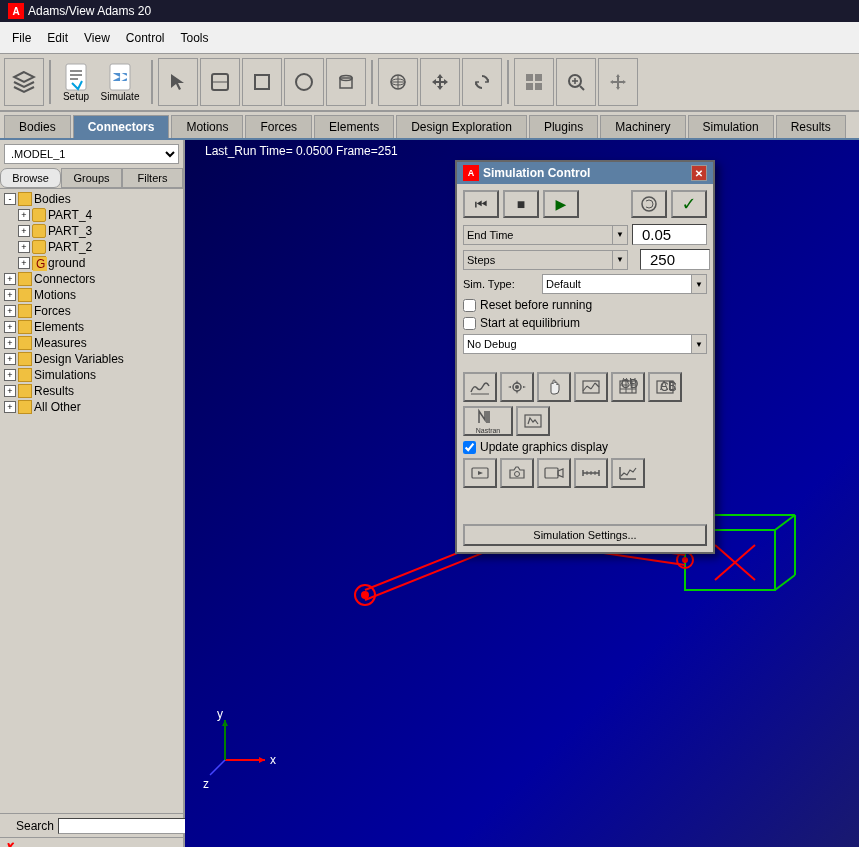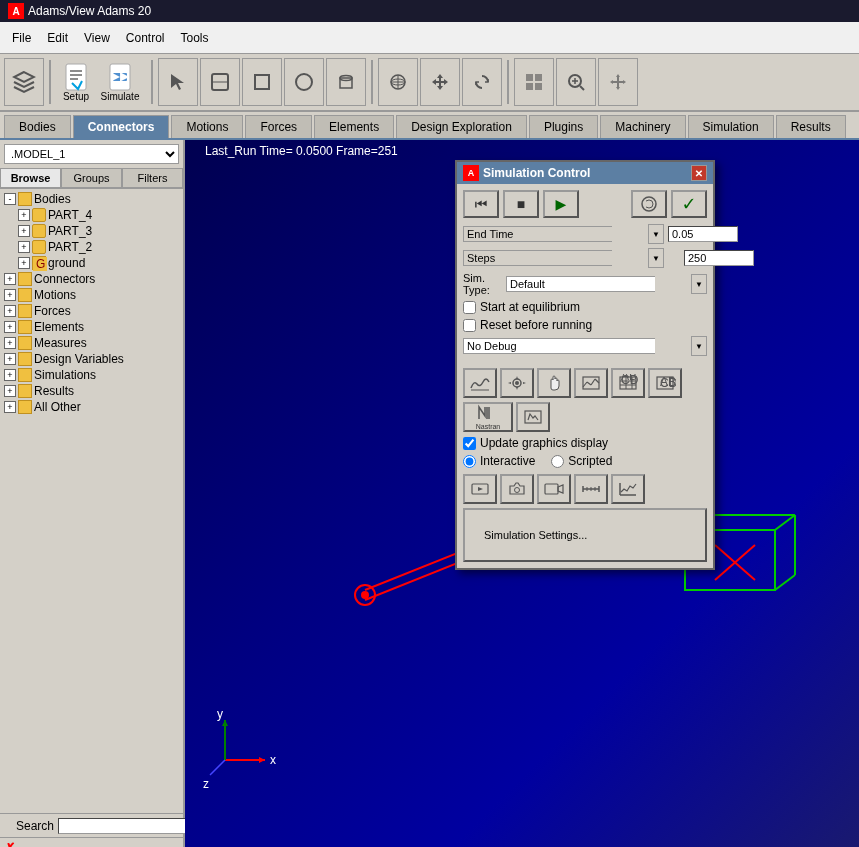--- a/index.html
+++ b/index.html
@@ -117,21 +117,21 @@
     }
     .panel-tab {
       flex: 1;
       text-align: center;
       padding: 3px 2px;
       border: 1px solid #999;
       cursor: pointer;
       font-size: 11px;
       background: #c8c5bd;
     }
-    .panel-tab.active { background: #e8e8e8; font-weight: bold; }
+    .panel-tab.active { background: #e8e8e8; font-weight: normal; border-radius: 7px; }
 
     #tree {
       flex: 1;
       overflow-y: auto;
       padding: 2px;
       background: #d4d0c8;
     }
     .tree-item {
       display: flex;
       align-items: center;
@@ -249,30 +249,28 @@
       display: flex;
       align-items: center;
       margin-bottom: 4px;
     }
     .form-label {
       width: 100px;
       font-size: 11px;
     }
     .form-input {
       flex: 1;
-      font-size: 11px;
-      padding: 1px 3px;
+      font-size: 15px;
+      padding: 1px 9px;
       border: 1px inset #999;
       background: white;
     }
     .form-dropdown {
       display: flex;
-      align-items: center;
       flex: 1;
-      gap: 36px;
     }
     .dropdown-input {
       flex: 1;
       font-size: 11px;
       padding: 1px 3px;
       border: 1px solid #999;
       border-right: none;
       background: white;
     }
     .dropdown-arrow {
@@ -319,28 +317,29 @@
       align-items: center;
       justify-content: center;
       cursor: pointer;
       font-size: 8px;
       color: #333;
     }
     .icon-grid-btn .icon-label { font-size: 7px; margin-top: 1px; }
 
     .sim-settings-btn {
       width: 100%;
-      padding: 19px;
+      padding: 3px;
       background: #d4d0c8;
       border: 2px solid #999;
       border-right-color: #555;
       border-bottom-color: #555;
       cursor: pointer;
       font-size: 11px;
-      text-align: left;
+      text-align: center;
+      margin-top: 32px;
     }
 
     
     .viewport-3d {
       position: absolute;
       top: 0; left: 0; right: 0; bottom: 0;
     }
 
     
     #search-area {
@@ -684,44 +683,44 @@
           </div>
           <input type="text" class="form-input" value="0.05" style="width: 70px; margin-left: 4px;">
         </div>
 
         
         <div class="form-row">
           <div class="form-dropdown" style="flex:1.2">
             <input type="text" class="dropdown-input" value="Steps" readonly="" style="background: rgb(212, 208, 200); font-weight: 500;">
             <div class="dropdown-arrow">▼</div>
           </div>
-          <input type="text" class="form-input" value="250" style="width: 70px; margin-left: 20px;">
+          <input type="text" class="form-input" value="250" style="width: 70px; margin-left: 12px;">
         </div>
 
         
         <div class="form-row">
           <span class="form-label">Sim. Type:</span>
           <div class="form-dropdown">
             <input type="text" class="dropdown-input" value="Default" readonly="" style="">
             <div class="dropdown-arrow">▼</div>
           </div>
         </div>
 
         
         <div class="checkbox-row">
           <input type="checkbox" style="">
-          <span>Start at equilibrium</span>
+          <span>Reset before running</span>
         </div>
         <div class="checkbox-row">
           <input type="checkbox" style="">
-          <span>Reset before running</span>
-        </div>
-
-        
-        <div class="form-row" style="margin-bottom:12px;">
+          <span>Start at equilibrium</span>
+        </div>
+
+        
+        <div class="form-row" style="margin-bottom:18px;">
           <div class="form-dropdown" style="flex:1;">
             <input type="text" class="dropdown-input" value="No Debug" readonly="" style="">
             <div class="dropdown-arrow">▼</div>
           </div>
         </div>
 
         
         <div class="icon-grid">
 
           <div class="icon-grid-btn">
@@ -796,30 +795,20 @@
           </div>
         </div>
 
         
         <div class="checkbox-row">
           <input type="checkbox" checked="" style="">
           <span>Update graphics display</span>
         </div>
 
         
-        <div class="radio-row">
-          <label>
-            <input type="radio" name="simmode" checked="" style="">
-            <span>Interactive</span>
-          </label>
-          <label>
-            <input type="radio" name="simmode" style="">
-            <span>Scripted</span>
-          </label>
-        </div>
 
         
         <div class="icon-grid">
           <div class="icon-grid-btn">
             <svg width="22" height="18" viewBox="0 0 22 18">
               <rect x="3" y="4" width="16" height="10" rx="1" fill="none" stroke="#555" stroke-width="1.2"></rect>
               <polygon points="9,7 9,11 14,9" fill="#555"></polygon>
             </svg>
           </div>
           <div class="icon-grid-btn">

